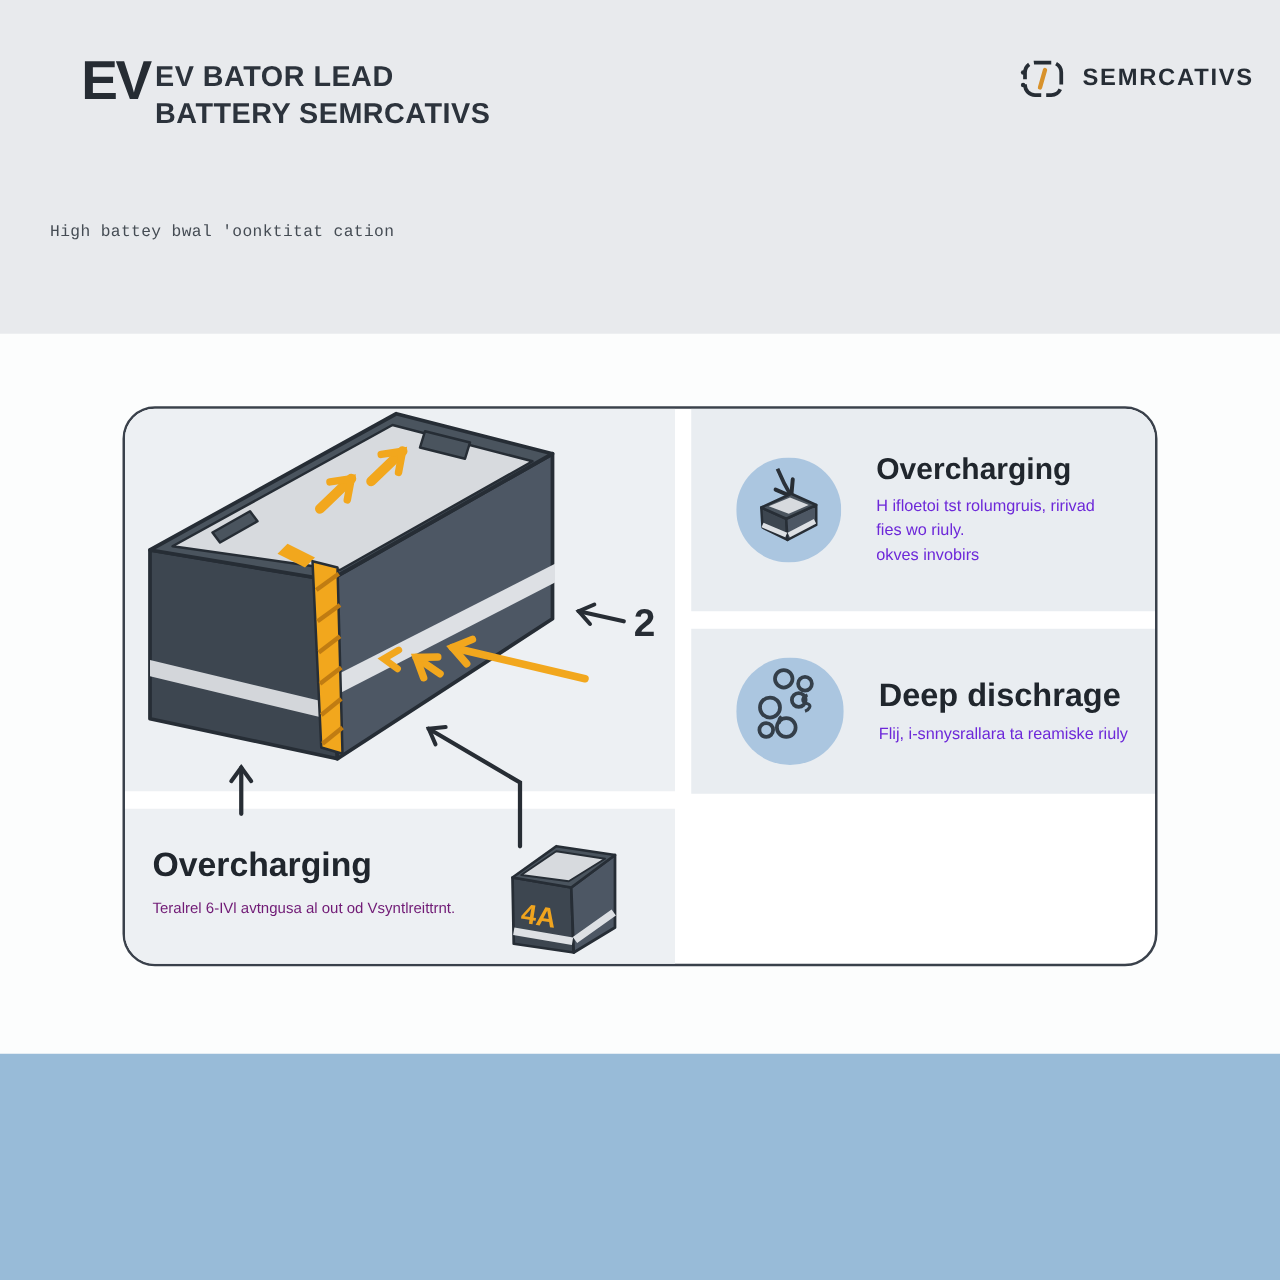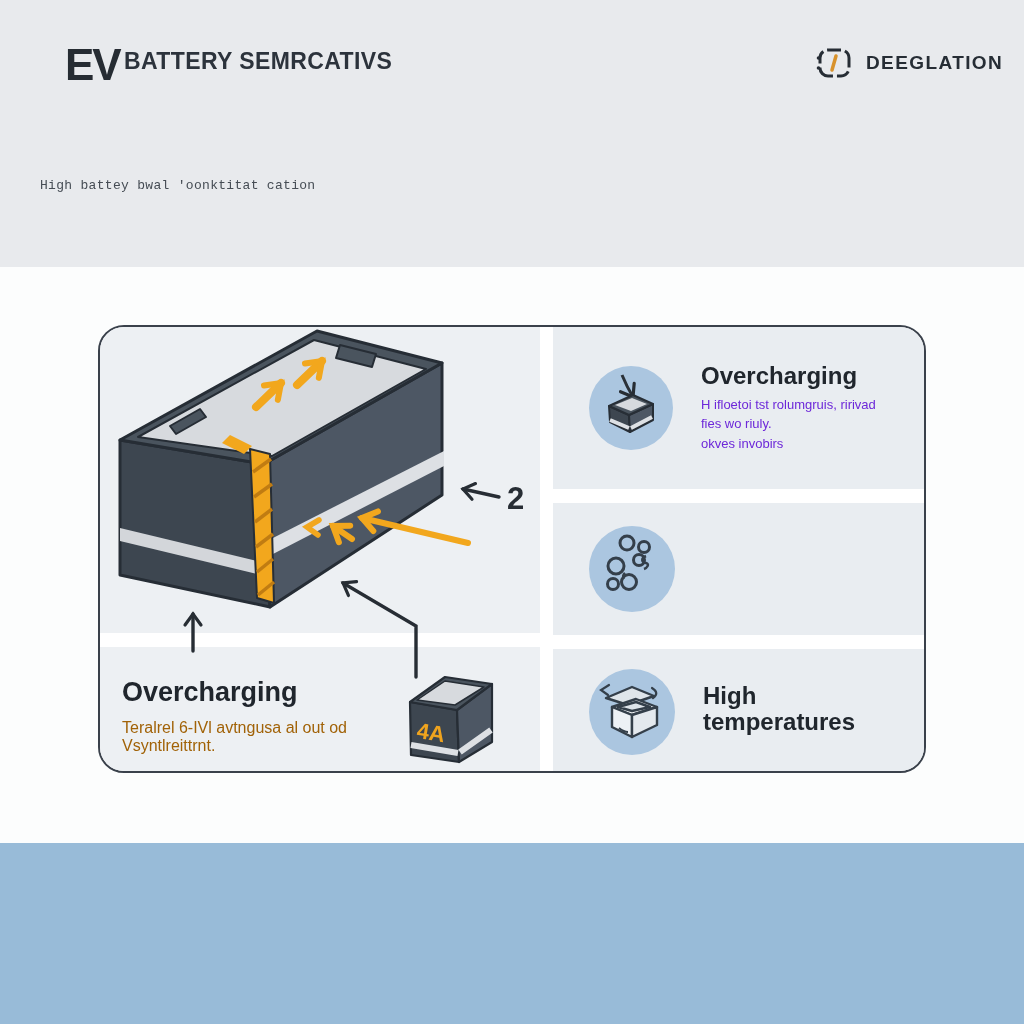--- a/index.html
+++ b/index.html
@@ -31,43 +31,44 @@
   .card1{left:453px;top:0;width:375px;height:162px;}
   .card2{left:453px;top:176px;width:375px;height:132px;}
   .card3{left:453px;top:322px;width:375px;height:126px;}
   .card svg.icon{flex:0 0 auto;}
   .card-text{width:212px;}
   .card-title{font-size:24px;font-weight:bold;color:#20262d;line-height:1.1;margin-bottom:6px;}
   .card2 .card-title{font-size:26px;}
   .card-line{font-size:13px;color:#6d28d9;line-height:1.5;}
 
   .callout-title{position:absolute;left:22px;top:30px;font-size:27px;font-weight:bold;color:#20262d;}
-  .callout-desc{position:absolute;left:22px;top:72px;font-size:16px;color:#a16207;width:270px;}
+  .callout-desc{position:absolute;left:22px;top:72px;font-size:12px;color:#701a75;width:270px;}
 
   .art-overlay{position:absolute;left:0;top:0;width:828px;height:448px;z-index:3;pointer-events:none;}
 </style>
 </head>
 <body>
 
 <div class="band-top"></div>
 <div class="band-bottom"></div>
 
 <div class="logo-ev">EV</div>
 <div class="title-block">
+  <div>EV BATOR LEAD</div>
   <div>BATTERY SEMRCATIVS</div>
 </div>
 
 <div class="brand">
   <svg width="38" height="34" viewBox="0 0 38 34">
     <rect x="4" y="4" width="29" height="26" rx="8" fill="none" stroke="#262d35" stroke-width="3" stroke-dasharray="13 4 18 4"></rect>
     <line x1="20" y1="10" x2="16" y2="24" stroke="#d8922c" stroke-width="3.5" stroke-linecap="round"></line>
     <circle cx="2.5" cy="12" r="1.8" fill="#262d35"></circle>
     <circle cx="2.5" cy="22" r="1.8" fill="#262d35"></circle>
   </svg>
-  <span class="brand-name">DEEGLATION</span>
+  <span class="brand-name">SEMRCATIVS</span>
 </div>
 
 <div class="subtitle">High battey bwal 'oonktitat cation</div>
 
 <section class="panel">
 
   <div class="blk blk-battery"></div>
 
   <div class="blk blk-callout">
     <div class="callout-title">Overcharging</div>
@@ -99,42 +100,26 @@
         <circle cx="-5" cy="-26" r="7"></circle>
         <circle cx="12" cy="-22" r="5.5"></circle>
         <circle cx="7" cy="-9" r="5.5"></circle>
         <circle cx="-16" cy="-3" r="8"></circle>
         <circle cx="-19" cy="15" r="5.5"></circle>
         <circle cx="-3" cy="13" r="7.5"></circle>
         <path d="M14,-13 c-5,2 -5,6 0,7 c4,1 1,5 -2,6" stroke-width="2.5"></path>
         <path d="M-7,4 q-3,3 -1,6" stroke-width="2.5"></path>
       </g>
     </svg>
+    <div class="card-text">
+      <div class="card-title">Deep dischrage</div>
+      <div class="card-line">Flij, i-snnysrallara ta reamiske riuly</div>
+    </div>
   </div>
 
-  <div class="blk card card3">
-    <svg class="icon" width="86" height="86" viewBox="-43 -43 86 86">
-      <circle cx="0" cy="0" r="43" fill="#abc6e0"></circle>
-      <g stroke="#343f4a" stroke-width="2.4" stroke-linejoin="round">
-        <polygon points="-26,-14 0,-25 22,-16 -4,-7" fill="#dfe5ea"></polygon>
-        <polygon points="-20,-5 4,-13 25,-5 0,3" fill="#f0f4f7"></polygon>
-        <polygon points="-14,-5 4,-10 18,-5 0,-1" fill="#dde3e9"></polygon>
-        <polygon points="-20,-5 0,3 0,25 -20,15" fill="#edf1f5"></polygon>
-        <polygon points="0,3 25,-5 25,13 0,25" fill="#e4e9ee"></polygon>
-        <path d="M-13,16 q5,4 9,4" fill="none" stroke-width="1.8"></path>
-      </g>
-      <g fill="none" stroke="#343f4a" stroke-width="2.2" stroke-linecap="round">
-        <polyline points="-23,-27 -31,-22 -24,-17"></polyline>
-        <path d="M20,-24 q8,5 1,10"></path>
-      </g>
-    </svg>
-    <div class="card-text">
-      <div class="card-title">High temperatures</div>
-    </div>
-  </div>
 
   <svg class="art-overlay" viewBox="0 0 828 448">
     <defs>
       <marker id="mD" viewBox="0 0 22 22" refX="16" refY="11" markerWidth="22" markerHeight="22" orient="auto" markerUnits="userSpaceOnUse">
         <path d="M5,3 L16,11 L5,19" fill="none" stroke="#272d34" stroke-width="3.2" stroke-linecap="round"></path>
       </marker>
       <marker id="mO" viewBox="0 0 28 28" refX="20" refY="14" markerWidth="28" markerHeight="28" orient="auto" markerUnits="userSpaceOnUse">
         <path d="M6,4 L20,14 L6,24" fill="none" stroke="#f2a71d" stroke-width="6" stroke-linecap="round"></path>
       </marker>
     </defs>

